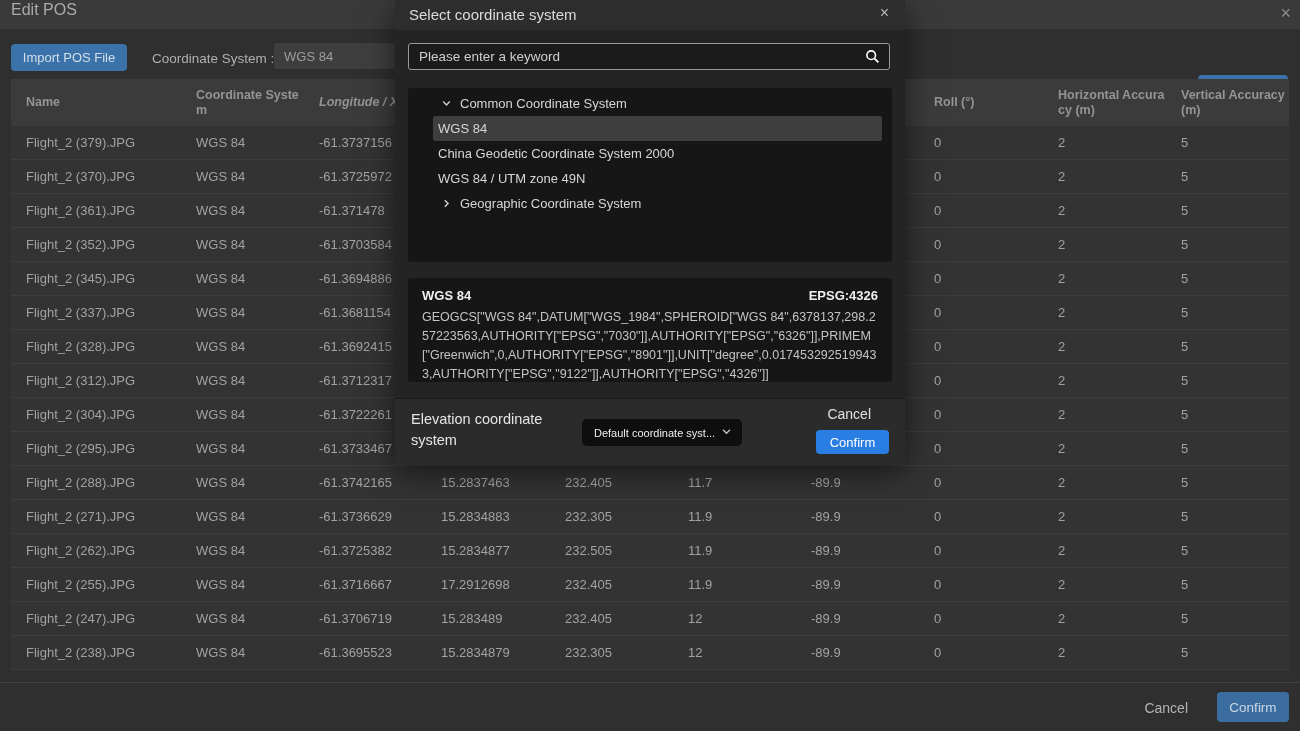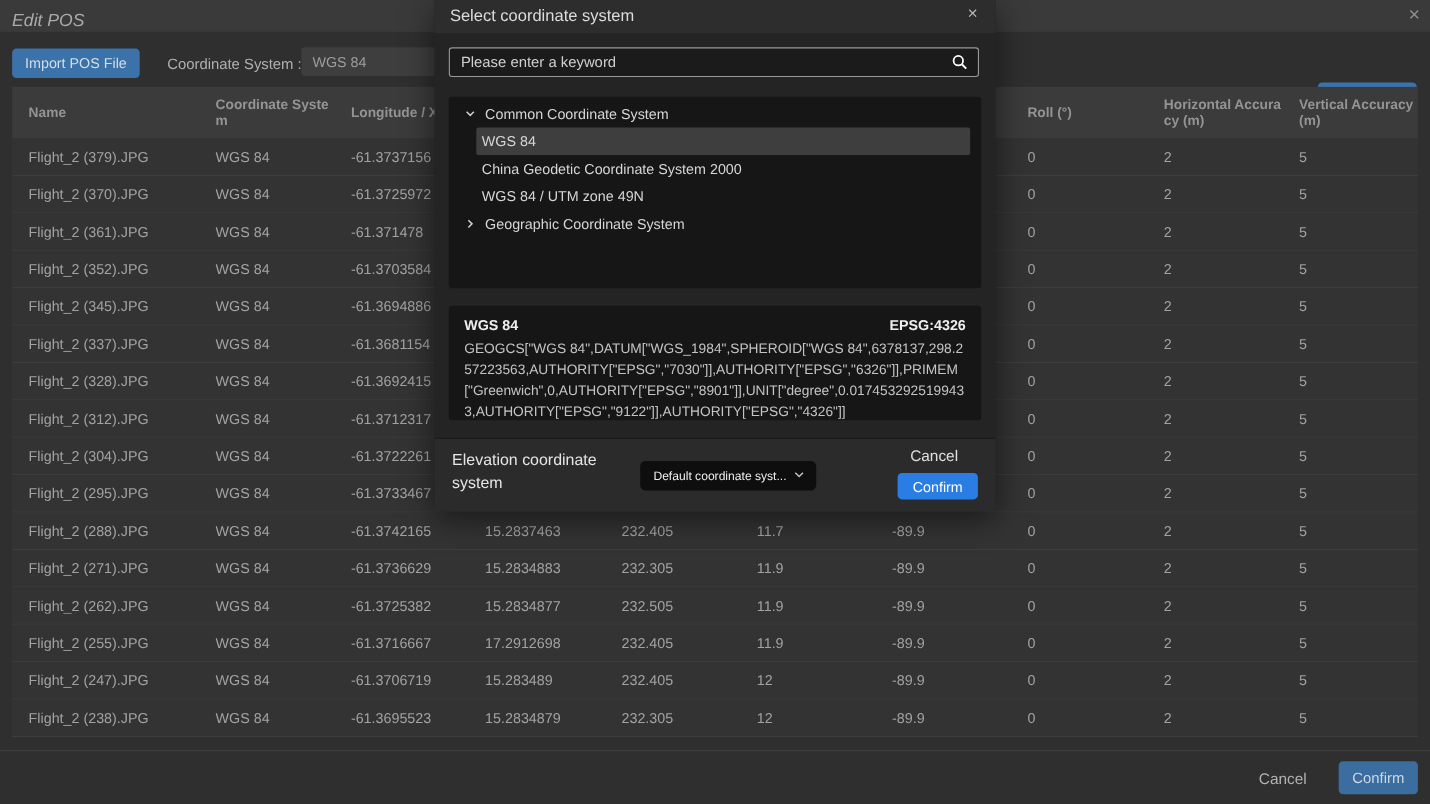--- a/index.html
+++ b/index.html
@@ -5,21 +5,21 @@
   html,body{margin:0;padding:0;}
   body{
     width:1300px;height:731px;position:relative;overflow:hidden;
     background:#2f2f2f;
     font-family:"Liberation Sans","DejaVu Sans",sans-serif;
     -webkit-font-smoothing:antialiased;
   }
   .abs{position:absolute;}
   
   .main-header{left:0;top:0;width:1300px;height:29px;background:#3a3a3a;}
-  .main-title{left:11px;top:11px;font-size:16px;color:#aaaaaa;font-style:italic;}
+  .main-title{left:11px;top:1px;font-size:16px;color:#aaaaaa;}
   .close-btn{background:none;border:none;cursor:pointer;padding:0;line-height:1;}
   .main-close{right:9px;top:4px;font-size:18px;color:#8f8f8f;}
   
   .btn-blue{background:#3a72a9;color:#d3dee8;border:none;border-radius:4px;
     font-size:13px;font-family:inherit;cursor:pointer;}
   .btn-import{left:11px;top:44px;width:116px;height:27px;}
   .cs-label{left:152px;top:51px;font-size:13.5px;color:#b0b0b0;}
   .cs-input{left:274px;top:43px;width:112px;height:26px;background:#3e3e3e;border:none;
     border-radius:3px;color:#9d9d9d;font-size:13px;padding:0 0 0 10px;font-family:inherit;}
   .btn-export{left:1198px;top:43px;width:90px;height:26px;margin-top:32px;}
@@ -45,21 +45,21 @@
   .modal-close{right:16px;top:5px;font-size:16px;color:#b5b5b5;}
   .search-box{left:13px;top:43px;width:482px;height:27px;background:#1b1b1b;
     border:1px solid #989898;border-radius:3px;box-sizing:border-box;}
   .search-input{position:absolute;left:0;top:0;width:450px;height:25px;background:transparent;
     border:none;outline:none;color:#e0e0e0;font-size:13.5px;padding:0 0 0 10px;font-family:inherit;}
   .search-input::placeholder{color:#cfcfcf;opacity:1;}
   .search-icon{position:absolute;right:9px;top:5px;}
   .tree{left:13px;top:88px;width:484px;height:174px;background:#161616;border-radius:3px;
     padding-top:3px;box-sizing:border-box;}
   .tree-row{height:25px;display:flex;align-items:center;color:#d6d6d6;font-size:13px;cursor:pointer;}
-  .tree-group{padding-left:14px;gap:8px;}
+  .tree-group{padding-left:8px;gap:8px;margin-left:25px;}
   .tree-item{margin:0 10px 0 25px;padding-left:5px;border-radius:2px;}
   .tree-item.selected{background:#3e3e3e;}
   .details{left:13px;top:278px;width:484px;height:104px;background:#161616;border-radius:3px;
     padding:10px 14px;box-sizing:border-box;}
   .details-head{display:flex;justify-content:space-between;font-size:13px;font-weight:bold;color:#efefef;}
   .wkt{margin-top:5px;font-size:12.5px;color:#c4c4c4;line-height:19px;word-break:break-all;}
   .elevation{left:0;top:398px;width:510px;height:66px;background:#2b2b2b;border-top:1px solid #1a1a1a;}
   .elev-label{left:16px;top:10px;width:155px;font-size:14.5px;color:#e5e5e5;line-height:21px;}
   .elev-select{left:187px;top:20px;width:160px;height:27px;background:#0e0e0e;border-radius:5px;
     display:flex;align-items:center;justify-content:space-between;padding:0 10px 0 12px;
@@ -81,21 +81,21 @@
 
 <button class="abs btn-blue btn-import">Import POS File</button>
 <span class="abs cs-label">Coordinate System :</span>
 <input class="abs cs-input" readonly="" value="WGS 84" style="">
 <button class="abs btn-blue btn-export">Export POS</button>
 
 <div class="abs table">
   <div class="tgrid thead" id="thead">
       <div class="tcell" style="white-space: normal;"><span class="hwrap" style="white-space: normal;">Name</span></div>
       <div class="tcell" style="white-space: normal;"><span class="hwrap" style="white-space: normal;">Coordinate System</span></div>
-      <div class="tcell" style="white-space: normal;"><span class="hwrap" style="white-space: normal;">Longitude / X</span></div>
+      <div class="tcell" style="white-space: normal; font-style: italic;"><span class="hwrap" style="white-space: normal;">Longitude / X</span></div>
       <div class="tcell" style="white-space: normal;"><span class="hwrap" style="white-space: normal;"></span></div>
       <div class="tcell" style="white-space: normal;"><span class="hwrap" style="white-space: normal;"></span></div>
       <div class="tcell" style="white-space: normal;"><span class="hwrap" style="white-space: normal;"></span></div>
       <div class="tcell" style="white-space: normal;"><span class="hwrap" style="white-space: normal;"></span></div>
       <div class="tcell" style="white-space: normal;"><span class="hwrap" style="white-space: normal;">Roll (°)</span></div>
       <div class="tcell" style="white-space: normal;"><span class="hwrap" style="white-space: normal;">Horizontal Accuracy (m)</span></div>
       <div class="tcell" style="white-space: normal;"><span class="hwrap" style="white-space: normal;">Vertical Accuracy (m)</span></div>
     </div>
   <div id="tbody">
       <div class="tgrid trow">

